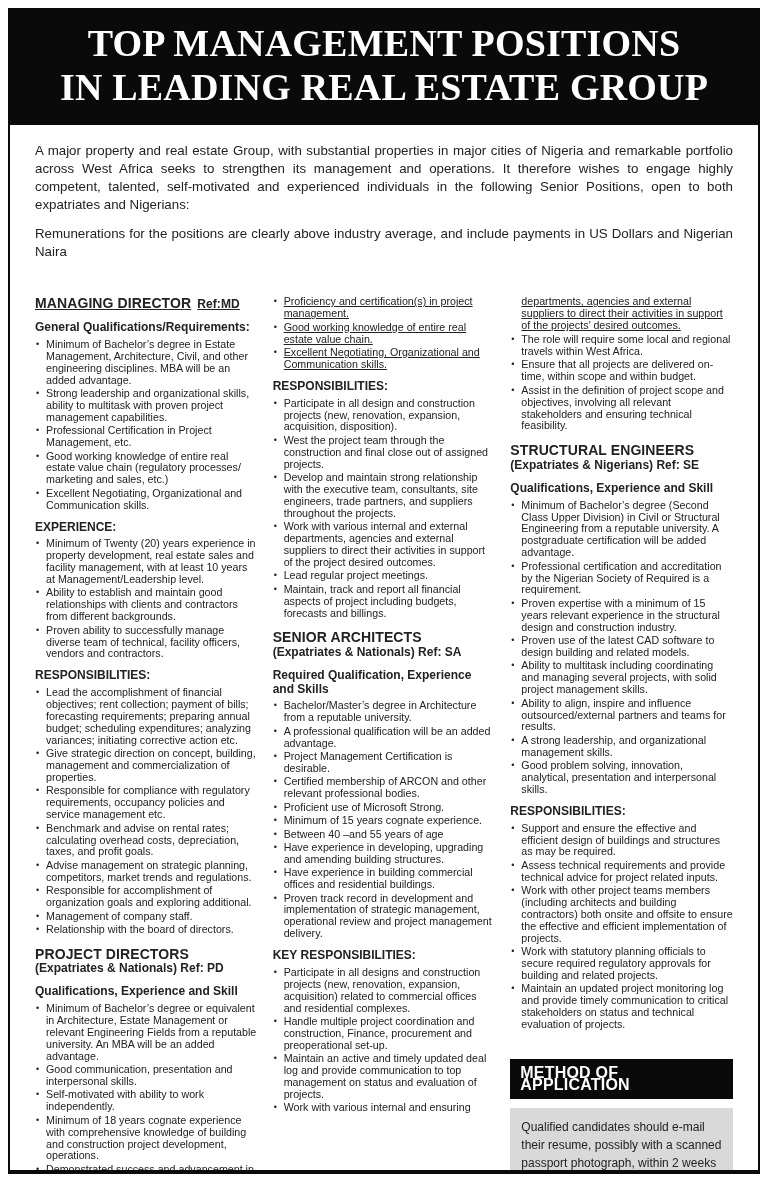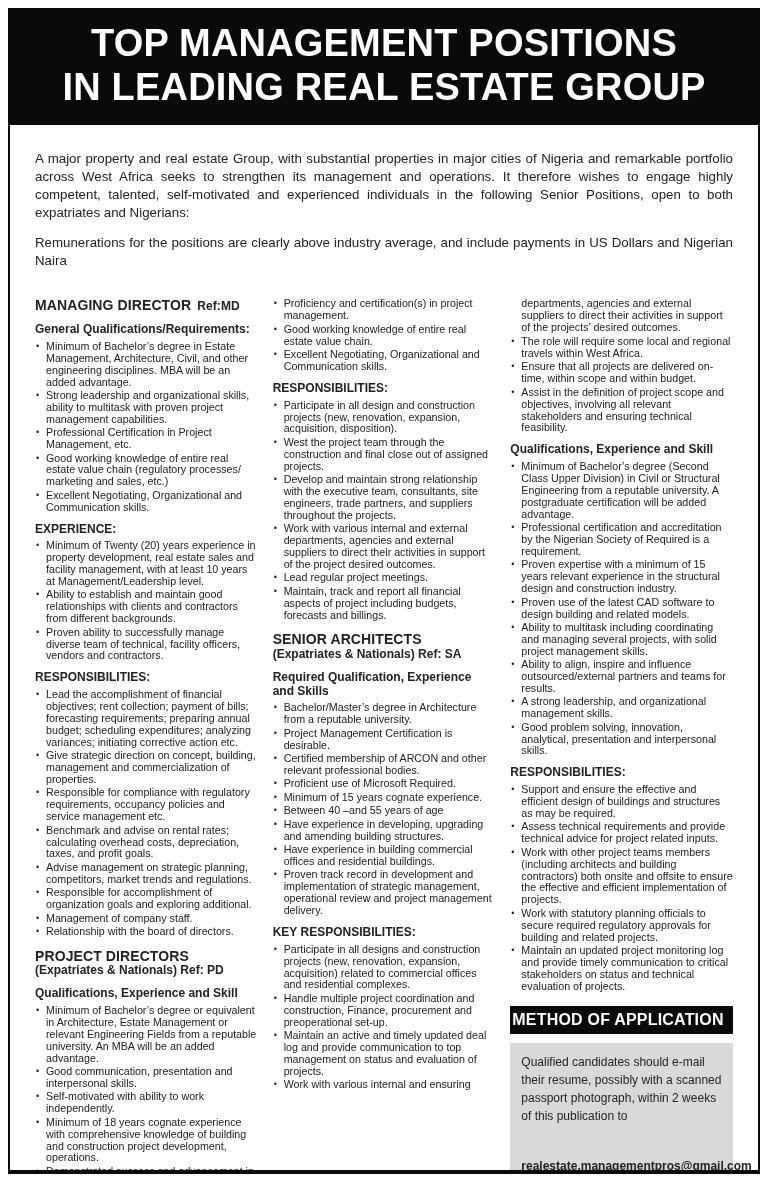--- a/index.html
+++ b/index.html
@@ -1,44 +1,44 @@
 <!DOCTYPE html>
 <html><head>
 <meta charset="utf-8">
 <style>
   * { box-sizing: border-box; }
   html,body { margin:0; padding:0; background:#fff; }
   body { width:768px; height:1180px; font-family:"Liberation Sans",sans-serif; color:#222; }
   .page { width:768px; height:1180px; padding:8px 8px 6px; background:#fff; }
   .frame { width:100%; height:100%; border:2px solid #0a0a0a; border-bottom-width:4px; overflow:hidden; background:#fff; }
 
-  .banner { background:#0a0a0a; color:#fff; text-align:center; padding:11px 6px 15px; }
+  .banner { background:#0a0a0a; color:#fff; text-align:center; padding:11px 6px 15px;font-family:Liberation Serif, serif; }
   .banner .line { font-size:38px; font-weight:700; line-height:1.17; letter-spacing:.2px; }
 
   .intro { padding:13px 25px 2px; font-size:13.3px; line-height:1.36; text-align:justify; }
-  .intro p { margin:12px 0 11px; }
+  .intro p { margin:4px 0 11px; }
 
   .columns { display:flex; gap:15px; padding:8px 25px 0; }
   .column { flex:1 1 0; min-width:0; font-size:10.7px; line-height:11.9px; }
 
   .job-block { margin-top:11px; }
-  .job-block:first-child, .column > :first-child { margin-top:7px; }
+  .job-block:first-child, .column > :first-child { margin-top:14px;text-decoration:underline; }
   .job-title-line { font-size:14px; font-weight:700; line-height:1.12; letter-spacing:.1px; }
   .job-ref { font-size:12px; font-weight:700; margin-left:6px; }
   .job-subtitle { font-size:12px; font-weight:700; line-height:1.15; }
 
   .section-heading { font-size:12px; font-weight:700; margin:9px 0 4px; line-height:1.15; }
 
   ul.bullets { list-style:none; margin:2px 0 0; padding:0; }
   ul.bullets li { position:relative; padding-left:11px; margin-bottom:1.5px; }
   ul.bullets li::before { content:"•"; position:absolute; left:1px; top:0; font-size:9px; }
 
   .continuation { padding-left:11px; }
 
-  .method-banner { background:#0a0a0a; color:#fff; font-weight:700; font-size:16px; letter-spacing:.2px; padding:8px 2px; margin-top:13px; }
+  .method-banner { background:#0a0a0a; color:#fff; font-weight:700; font-size:16px; letter-spacing:.2px; padding:8px 10px; margin-top:28px; }
   .app-box { background:#d9d9d9; margin-top:9px; padding:10px 11px 13px; font-size:12px; line-height:1.52; }
   .app-box .email { font-weight:700; display:block;margin-top:32px; }
 </style>
 </head>
 <body>
 
 <div class="page">
   <div class="frame">
 
     <div class="banner">
@@ -109,23 +109,24 @@
             <li>Lead regular project meetings.</li>
             <li>Maintain, track and report all financial aspects of project including budgets, forecasts and billings.</li>
           </ul>
           <div class="job-block">
             <div class="job-title-line">SENIOR ARCHITECTS</div>
             <div class="job-subtitle">(Expatriates &amp; Nationals) Ref: SA</div>
           </div>
           <div class="section-heading">Required Qualification, Experience and Skills</div>
           <ul class="bullets">
             <li>Bachelor/Master’s degree in Architecture from a reputable university.</li>
+            <li>A professional qualification will be an added advantage.</li>
             <li>Project Management Certification is desirable.</li>
             <li>Certified membership of ARCON and other relevant professional bodies.</li>
-            <li>Proficient use of Microsoft Required.</li>
+            <li>Proficient use of Microsoft Strong.</li>
             <li>Minimum of 15 years cognate experience.</li>
             <li>Between 40 –and 55 years of age</li>
             <li>Have experience in developing, upgrading and amending building structures.</li>
             <li>Have experience in building commercial offices and residential buildings.</li>
             <li>Proven track record in development and implementation of strategic management, operational review and project management delivery.</li>
           </ul>
           <div class="section-heading">KEY RESPONSIBILITIES:</div>
           <ul class="bullets">
             <li>Participate in all designs and construction projects (new, renovation, expansion, acquisition) related to commercial offices and residential complexes.</li>
             <li>Handle multiple project coordination and construction, Finance, procurement and preoperational set-up.</li>
@@ -133,20 +134,24 @@
             <li>Work with various internal and ensuring</li>
           </ul>
         </div>
         <div class="column">
           <div class="continuation">departments, agencies and external suppliers to direct their activities in support of the projects’ desired outcomes.</div>
           <ul class="bullets">
             <li>The role will require some local and regional travels within West Africa.</li>
             <li>Ensure that all projects are delivered on-time, within scope and within budget.</li>
             <li>Assist in the definition of project scope and objectives, involving all relevant stakeholders and ensuring technical feasibility.</li>
           </ul>
+          <div class="job-block">
+            <div class="job-title-line">STRUCTURAL ENGINEERS</div>
+            <div class="job-subtitle">(Expatriates &amp; Nigerians) Ref: SE</div>
+          </div>
           <div class="section-heading">Qualifications, Experience and Skill</div>
           <ul class="bullets">
             <li>Minimum of Bachelor’s degree (Second Class Upper Division) in Civil or Structural Engineering from a reputable university. A postgraduate certification will be added advantage.</li>
             <li>Professional certification and accreditation by the Nigerian Society of Required is a requirement.</li>
             <li>Proven expertise with a minimum of 15 years relevant experience in the structural design and construction industry.</li>
             <li>Proven use of the latest CAD software to design building and related models.</li>
             <li>Ability to multitask including coordinating and managing several projects, with solid project management skills.</li>
             <li>Ability to align, inspire and influence outsourced/external partners and teams for results.</li>
             <li>A strong leadership, and organizational management skills.</li>
             <li>Good problem solving, innovation, analytical, presentation and interpersonal skills.</li>

